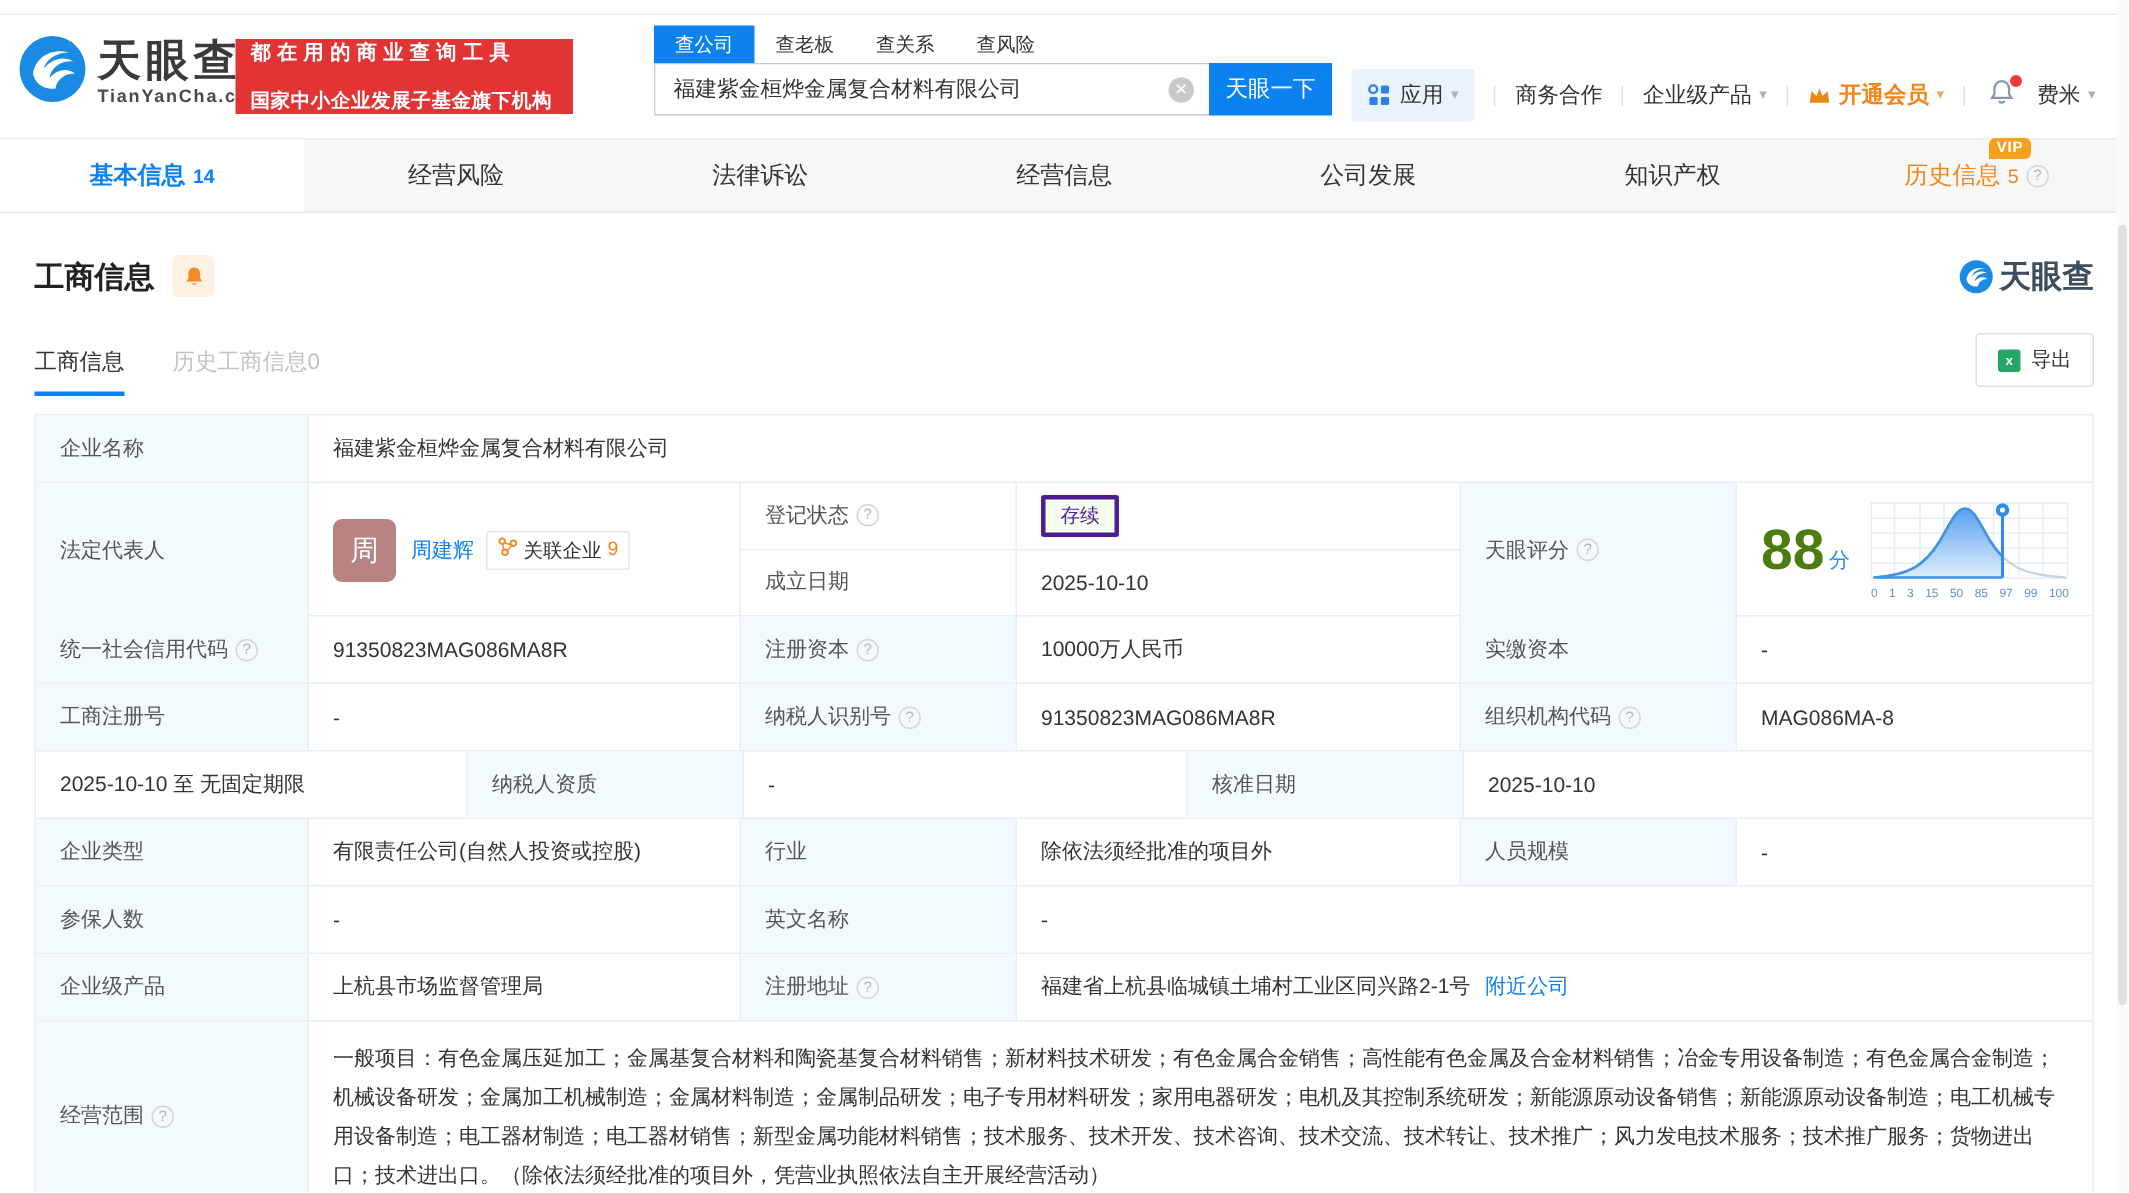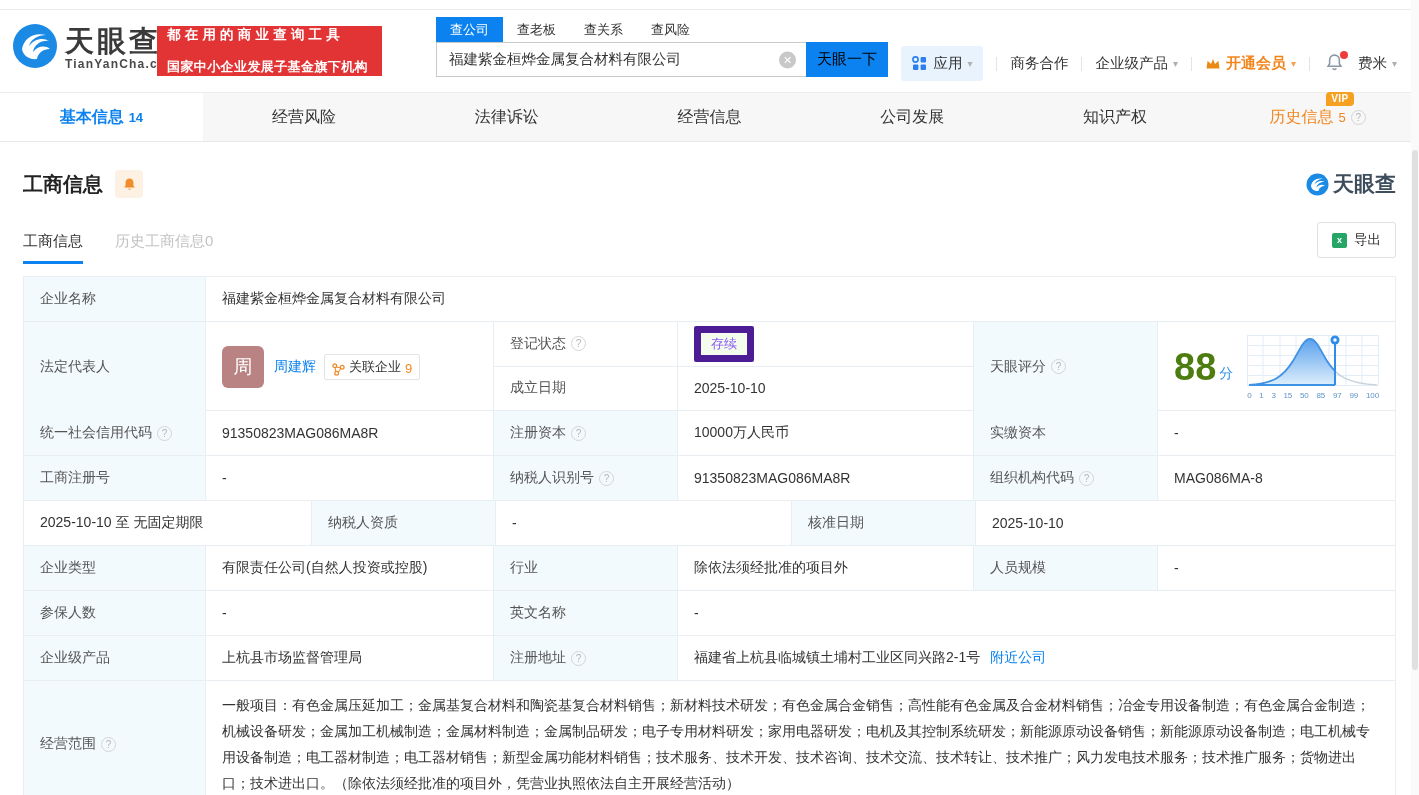--- a/index.html
+++ b/index.html
@@ -20,21 +20,21 @@
 
   .search { position:absolute; left:388px; top:7px;margin-left:48px; }
   .search-tabs { display:flex; font-size:13px; height:25px; }
   .search-tab { padding:0 14px; display:flex; align-items:center; color:#333; cursor:pointer; }
   .search-tab.active { background:#0b82f0; color:#fff; }
   .search-bar { display:flex; height:35px; }
   .search-input-wrap { position:relative; width:370px; height:35px; border:1px solid #c9c9c9; border-right:none; background:#fff; }
   .search-input { border:none; outline:none; width:100%; height:100%; padding:0 38px 0 12px; font-size:14.5px; color:#333; font-family:inherit; }
   .clear-icon { position:absolute; right:10px; top:50%; transform:translateY(-50%); width:17px; height:17px; border-radius:50%;
                 background:#c8c8c8; color:#fff; font-size:11px; display:flex; align-items:center; justify-content:center; cursor:pointer; }
-  .search-btn { width:82px; background:#0b82f0; color:#000000; font-size:15px; border:none; display:flex; align-items:center; justify-content:center; cursor:pointer; }
+  .search-btn { width:82px; background:#0b82f0; color:#ffffff; font-size:15px; border:none; display:flex; align-items:center; justify-content:center; cursor:pointer; }
 
   .nav { position:absolute; right:22px; top:36px; display:flex; align-items:center; font-size:14.5px; color:#333; }
   .nav-apps { background:#e9f3fd; border-radius:3px; padding:8px 11px; display:flex; align-items:center; cursor:pointer; }
   .nav-apps svg { margin-right:6px; }
   .sep { width:1px; height:14px; background:#e3e3e3; margin:0 13px; }
   .nav-item { display:flex; align-items:center; cursor:pointer; white-space:nowrap; }
   .caret { font-size:10px; color:#b0b0b0; margin-left:5px; }
   .vip-link { color:#f2861d; font-size:15px; font-weight:bold; }
   .vip-link .caret { color:#f2a356; }
   .bell-wrap { position:relative; margin:0 6px 0 2px; cursor:pointer; }
@@ -85,27 +85,27 @@
   .h-tall { height:89px; }
   .nested { display:flex; flex-direction:column; width:480px; flex-shrink:0; border-right:1px solid #e9eef3; }
   .nrow { display:flex; flex:1; }
   .nrow:first-child { border-bottom:1px solid #e9eef3; }
   .nested .cell { border-right:1px solid #e9eef3; min-height:0; }
   .nested .cell.nval { border-right:none; flex:1; }
 
   .avatar { width:42px; height:42px; border-radius:6px; background:#b98383; color:#fff; font-size:19px;
             display:flex; align-items:center; justify-content:center; flex-shrink:0; }
   a.link { color:#0b82f0; text-decoration:none; cursor:pointer; }
-  .rel-badge { border:1px solid #e5e5e5; border-radius:2px; padding:3px 7px; display:flex; align-items:flex-end;
+  .rel-badge { border:1px solid #e5e5e5; border-radius:2px; padding:3px 7px; display:flex; align-items:flex-start;
                font-size:13px; color:#333; margin-left:8px; cursor:pointer; background:#fff; }
   .rel-badge svg { margin-right:4px; }
   .rel-count { color:#f2861d; margin-left:4px; }
   .legal-name { margin-left:10px; }
 
-  .tag-green { color:#8b5cf6; background:#f4fcee; border:7px solid #4c1d95; border-radius:2px; padding:2px 10px; font-size:13px;text-align:center; }
+  .tag-green { color:#4c1d95; background:#f4fcee; border:3px solid #4c1d95; border-radius:2px; padding:2px 10px; font-size:13px;text-align:center; }
 
   .score-cell { padding:0 10px 0 16px; }
   .score-num { font-size:38px; font-weight:bold; color:#4d7c0f; line-height:38px; }
   .score-unit { font-size:14px; color:#2e8be6; margin:14px 0 0 3px; }
   .score-chart { margin-left:14px; display:flex; flex-direction:column; }
   .axis-labels { width:132px; display:flex; justify-content:space-between; font-size:8px; color:#5f93c8; margin-top:1px; }
 
   .scope-val { display:block; padding:11px 16px; line-height:26px; color:#333; }
   .addr-link { margin-left:10px; }
 

